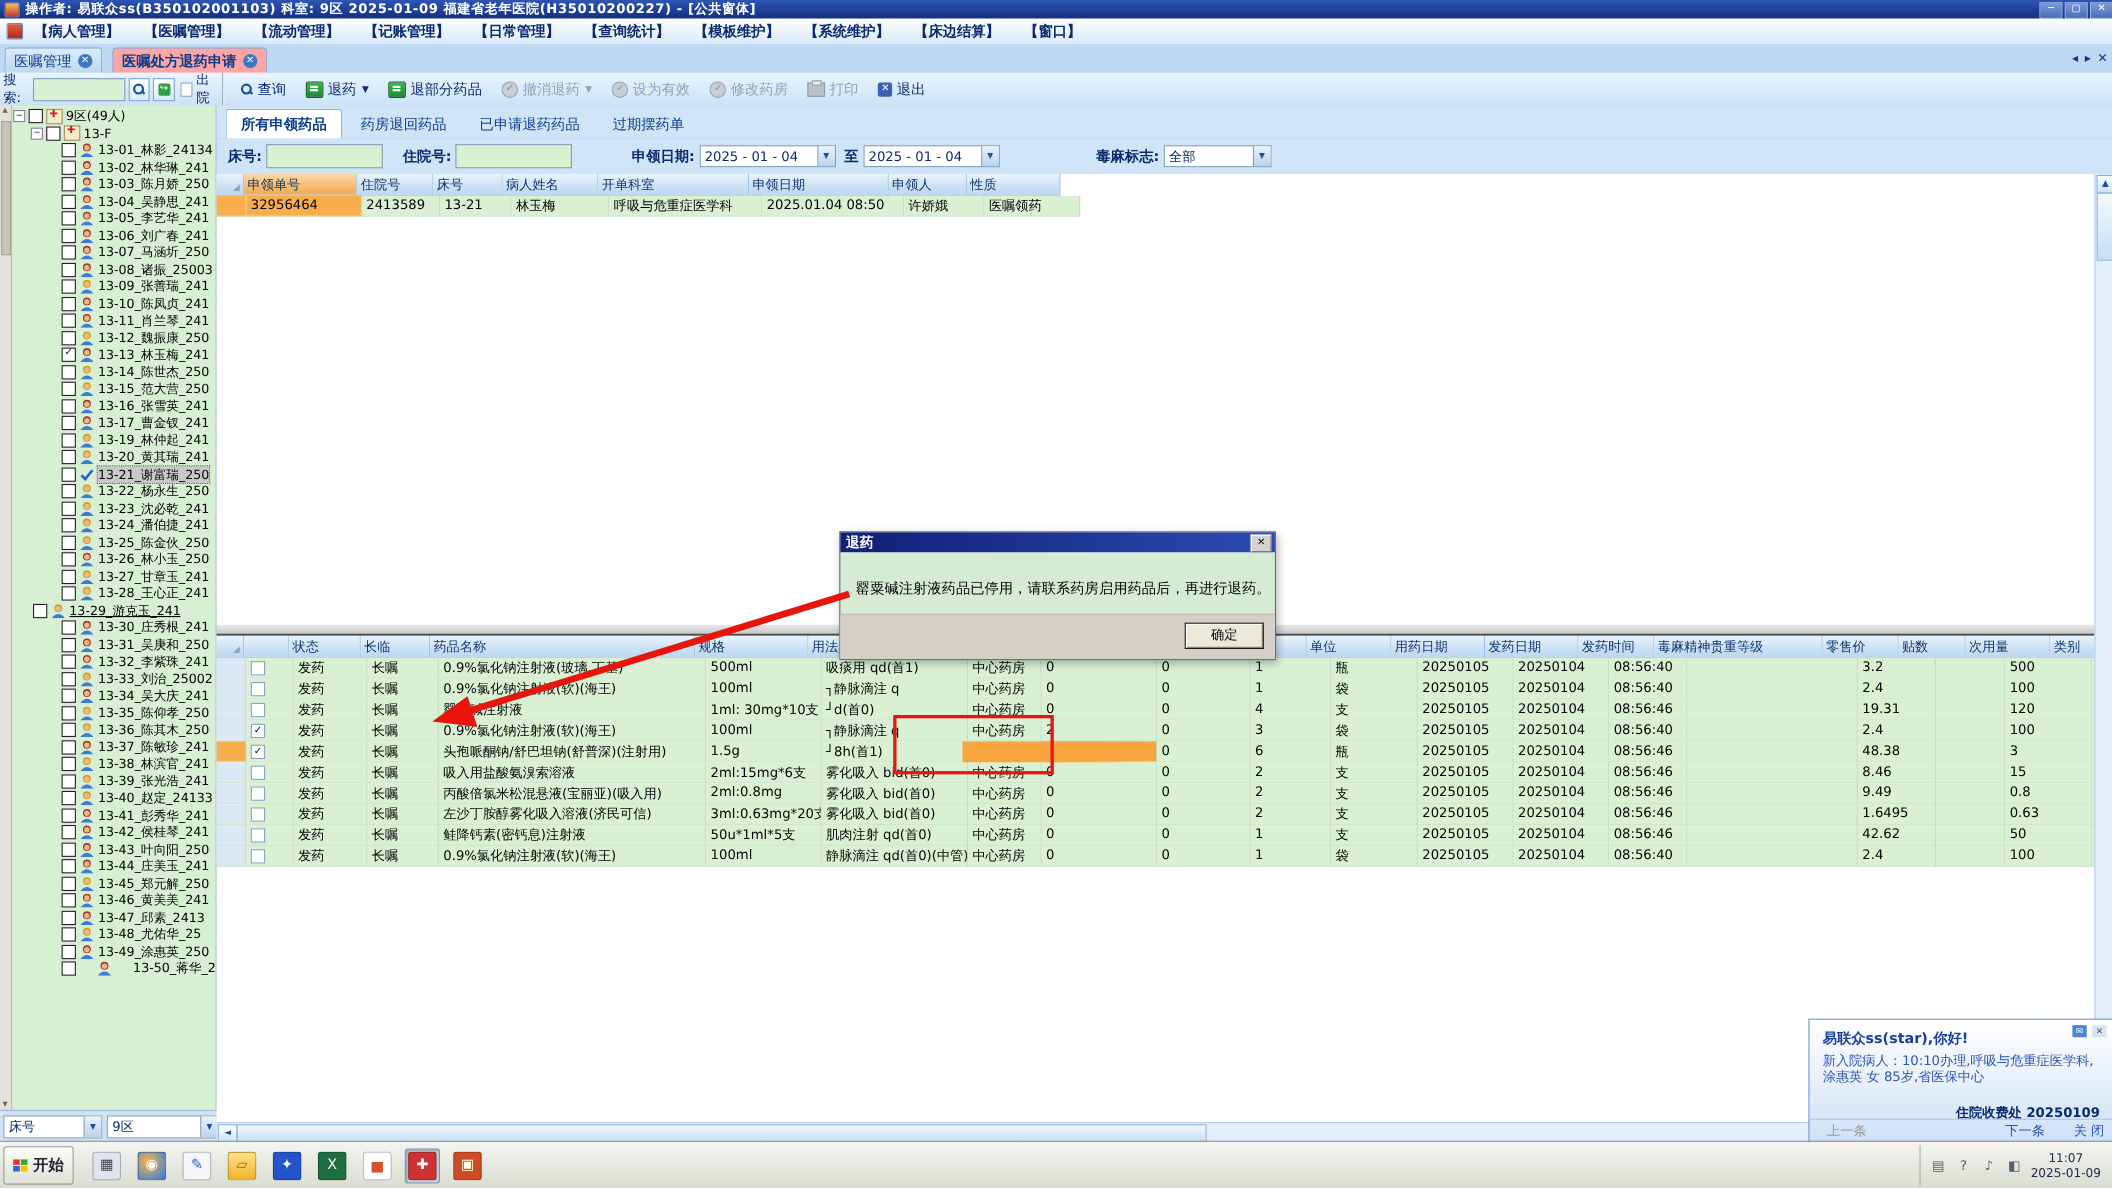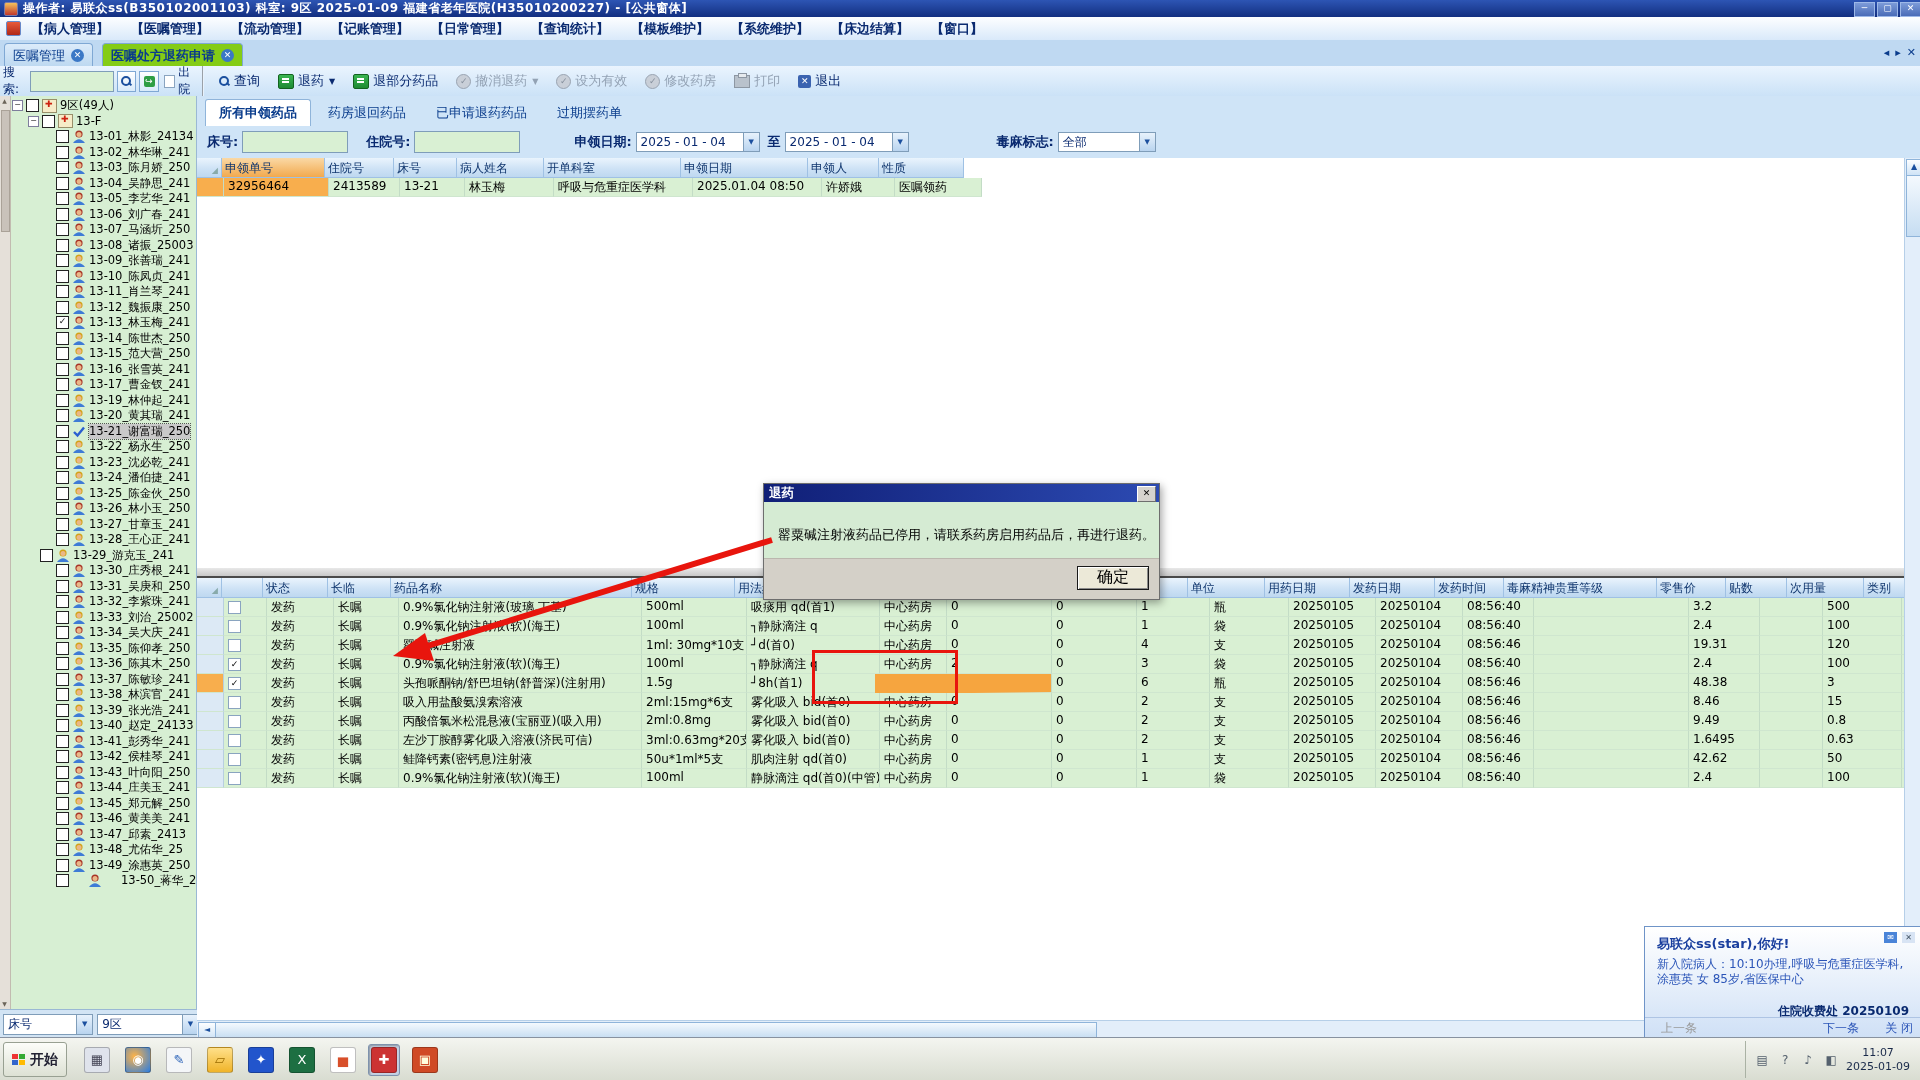--- a/index.html
+++ b/index.html
@@ -15,21 +15,21 @@
   .wbtn{width:19px;height:13px;background:linear-gradient(#7c9bd8,#4a6cb8);border:1px solid #9db8e8;color:#fff;font-size:9px;line-height:11px;text-align:center;}
 
   
   #menubar{position:absolute;left:0;top:17px;width:1920px;height:23px;background:linear-gradient(#fdfeff,#d9e9fa);border-bottom:1px solid #a8c6e8;display:flex;align-items:center;padding-left:6px;}
   #menubar .mico{width:13px;height:13px;margin-right:10px;background:linear-gradient(#e85a3a,#b02818);border:1px solid #6888c8;border-radius:2px;}
   .menu-item{color:#0a2a70;font-size:13px;font-weight:bold;margin-right:22px;cursor:default;}
 
   
   #tabrow{position:absolute;left:0;top:40px;width:1920px;height:26px;background:#bfd9f2;border-bottom:1px solid #8fb4da;}
   .doctab{position:absolute;top:3px;height:23px;border:1px solid #7fa8d4;border-bottom:none;border-radius:4px 4px 0 0;display:flex;align-items:center;padding:0 8px;font-size:13px;color:#0a3c8c;background:linear-gradient(#dcebfa,#bcd8f0);}
-  .doctab.active{background:#84cc16;font-weight:bold;}
+  .doctab.active{background:#fca5a5;font-weight:bold;}
   .tab-close{display:inline-block;width:13px;height:13px;margin-left:6px;border-radius:50%;background:#3b78c6;color:#fff;font-size:9px;line-height:13px;text-align:center;}
   #tabnav{position:absolute;right:4px;top:6px;display:flex;gap:6px;color:#0a3c8c;font-size:11px;}
   #tabnav span{cursor:default;}
 
   
   #toolbar{position:absolute;left:0;top:66px;width:1920px;height:30px;background:linear-gradient(#eaf4fe,#cbe2f7);border-bottom:1px solid #a8c6e8;display:flex;align-items:center;}
   #searchgrp{width:196px;height:30px;display:flex;align-items:center;padding:0 3px;border-right:2px groove #e8f2fc;}
   #searchgrp .lab{color:#0a2a70;font-size:12px;margin-right:2px;}
   #search-input{width:78px;height:17px;background:#d9f0d3;border:1px solid #7f9db9;}
   .sq-btn{width:20px;height:19px;margin-left:3px;border:1px solid #7fa8d4;background:linear-gradient(#fff,#d8eafa);display:flex;align-items:center;justify-content:center;}
@@ -102,21 +102,21 @@
   #vscroll{position:absolute;left:1904px;top:158px;width:16px;height:862px;background:#e3eefa;border-left:1px solid #b6cfe8;}
   #vscroll .varr{position:absolute;left:1px;width:14px;height:15px;background:linear-gradient(#fdfeff,#cfe3f6);border:1px solid #8fb4da;color:#1b4f9e;font-size:8px;text-align:center;line-height:14px;}
   #vscroll .vthumb{position:absolute;left:1px;top:17px;width:14px;height:60px;background:linear-gradient(#f4f9fe,#c6ddf2);border:1px solid #8fb4da;}
 
   
   #dialog{position:absolute;left:763px;top:483px;width:395px;height:115px;background:#d5ebd3;border:1px solid #6e6e6e;box-shadow:2px 3px 8px rgba(0,0,0,.35);z-index:50;}
   #dlg-title{height:18px;background:linear-gradient(90deg,#101f77,#2c4ab2);color:#fff;font-size:12.5px;font-weight:bold;display:flex;align-items:center;padding-left:5px;position:relative;}
   #dlg-close{position:absolute;right:3px;top:2px;width:17px;height:14px;background:#d6d3ce;border:1px solid #fff;border-right-color:#6e6e6e;border-bottom-color:#6e6e6e;color:#000;font-size:9px;line-height:13px;text-align:center;}
   #dlg-msg{padding:24px 0 0 14px;font-size:13px;color:#000;}
   #dlg-strip{position:absolute;left:0;bottom:0;width:100%;height:40px;background:#d4d0c8;border-top:1px solid #bbb7ae;}
-  #dlg-ok{position:absolute;right:10px;bottom:9px;width:70px;height:22px;background:#ece9d8;border:1px solid #1a1a1a;box-shadow:inset 1px 1px 0 #fff,inset -1px -1px 0 #8a8a8a;font-size:16px;text-align:center;line-height:20px;}
+  #dlg-ok{position:absolute;right:10px;bottom:9px;width:70px;height:22px;background:#ece9d8;border:1px solid #1a1a1a;box-shadow:inset 1px 1px 0 #fff,inset -1px -1px 0 #8a8a8a;font-size:12px;text-align:center;line-height:20px;}
 
   
   #redbox{position:absolute;left:812px;top:650px;width:140px;height:48px;border:3px solid #e8150d;z-index:40;}
   #orangebar{position:absolute;left:875px;top:674px;width:178px;height:19px;background:linear-gradient(to right,#f6a53f 0,#f6a53f 55%,rgba(246,165,63,0) 100%);z-index:5;}
   #arrow-svg{position:absolute;left:0;top:0;width:1920px;height:1080px;z-index:60;pointer-events:none;}
 
   
   #notify{position:absolute;left:1644px;top:926px;width:276px;height:111px;background:linear-gradient(#ffffff,#cfe0f6);border:1px solid #6f94c8;z-index:70;font-size:12px;}
   #notify .greet{position:absolute;left:12px;top:8px;color:#1a3f9e;font-weight:bold;font-size:13px;}
   #notify .nicons{position:absolute;right:6px;top:5px;display:flex;gap:5px;}
@@ -492,21 +492,21 @@
         </div>
         <div class="trow" style="padding-left: 46px;">
           <span class="tcb"></span>
           <svg viewBox="0 0 14 13" class="tico">
             <circle cx="7" cy="4" r="3.6" fill="#d4a017"></circle>
             <circle cx="7" cy="4.4" r="2.5" fill="#eab788"></circle>
             <path d="M1 13 Q7 5.5 13 13 Z" fill="#3e7bd6"></path>
           </svg>
           <span class="tlabel">13-28_王心正_241</span>
         </div>
-        <div class="trow" style="padding-left: 30px;">
+        <div class="trow" style="padding-left: 20px; text-decoration: underline;">
           <span class="tcb"></span>
           <svg viewBox="0 0 14 13" class="tico">
             <circle cx="7" cy="4" r="3.6" fill="#d4a017"></circle>
             <circle cx="7" cy="4.4" r="2.5" fill="#eab788"></circle>
             <path d="M1 13 Q7 5.5 13 13 Z" fill="#3e7bd6"></path>
           </svg>
           <span class="tlabel">13-29_游克玉_241</span>
         </div>
         <div class="trow" style="padding-left: 46px;">
           <span class="tcb"></span>

